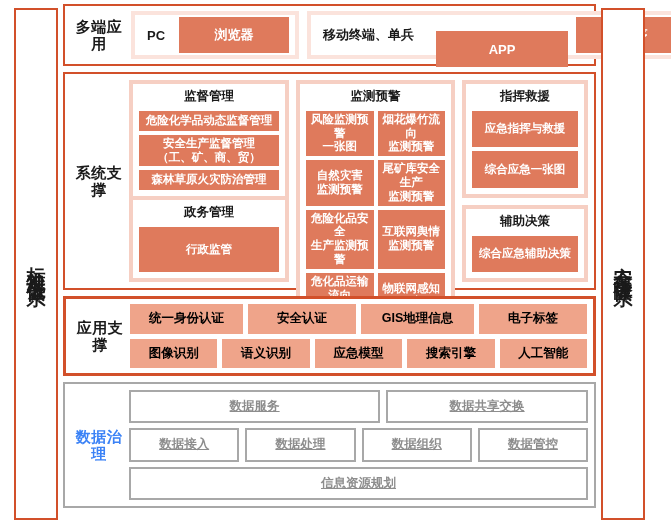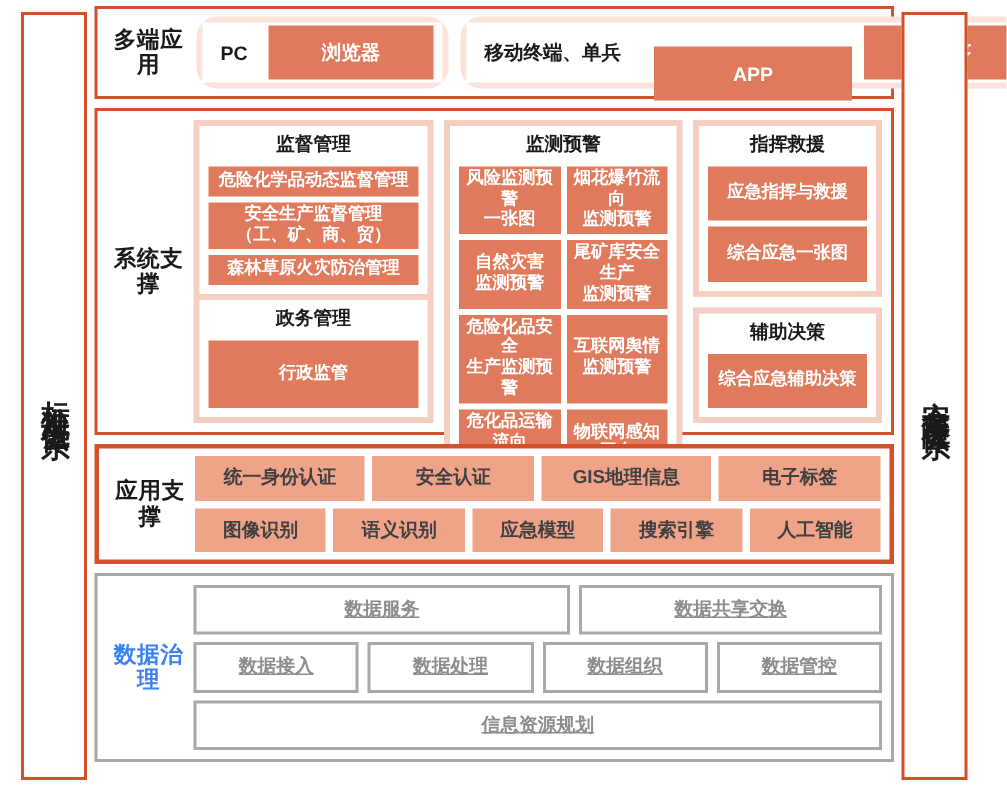--- a/index.html
+++ b/index.html
@@ -67,21 +67,20 @@
     height:62px;
     gap:4px;
   }
   .multi-groups{flex:1 1 auto;display:flex;gap:8px;min-width:0;}
   .multi-group{
     background:#FBE3DC;
     padding:4px;
     display:flex;align-items:center;
     gap:6px;
     box-sizing:border-box;
-    border-radius:14px;
   }
   .multi-group.g1{flex:0 0 168px;}
   .multi-group.g2{flex:1 1 auto;}
   .multi-inner{
     background:#ffffff;
     flex:1 1 auto;
     display:flex;align-items:center;
     height:100%;
     padding:0 6px;
     gap:8px;
@@ -169,21 +168,21 @@
     display:flex;align-items:stretch;
     padding:5px 6px;
     box-sizing:border-box;
     height:80px;
     gap:2px;
   }
   .app-rows{flex:1 1 auto;display:flex;flex-direction:column;gap:5px;min-width:0;}
   .app-row{flex:1 1 0;display:flex;gap:5px;min-width:0;}
   .app-tile{
     background:#EFA48A;
-    color:#404040;
+    color:#000000;
     font-size:12.5px;font-weight:bold;
     display:flex;align-items:center;justify-content:center;
     text-align:center;
     flex:1 1 0;
     box-sizing:border-box;
     white-space:nowrap;
   }
 
   
   .band-data{

